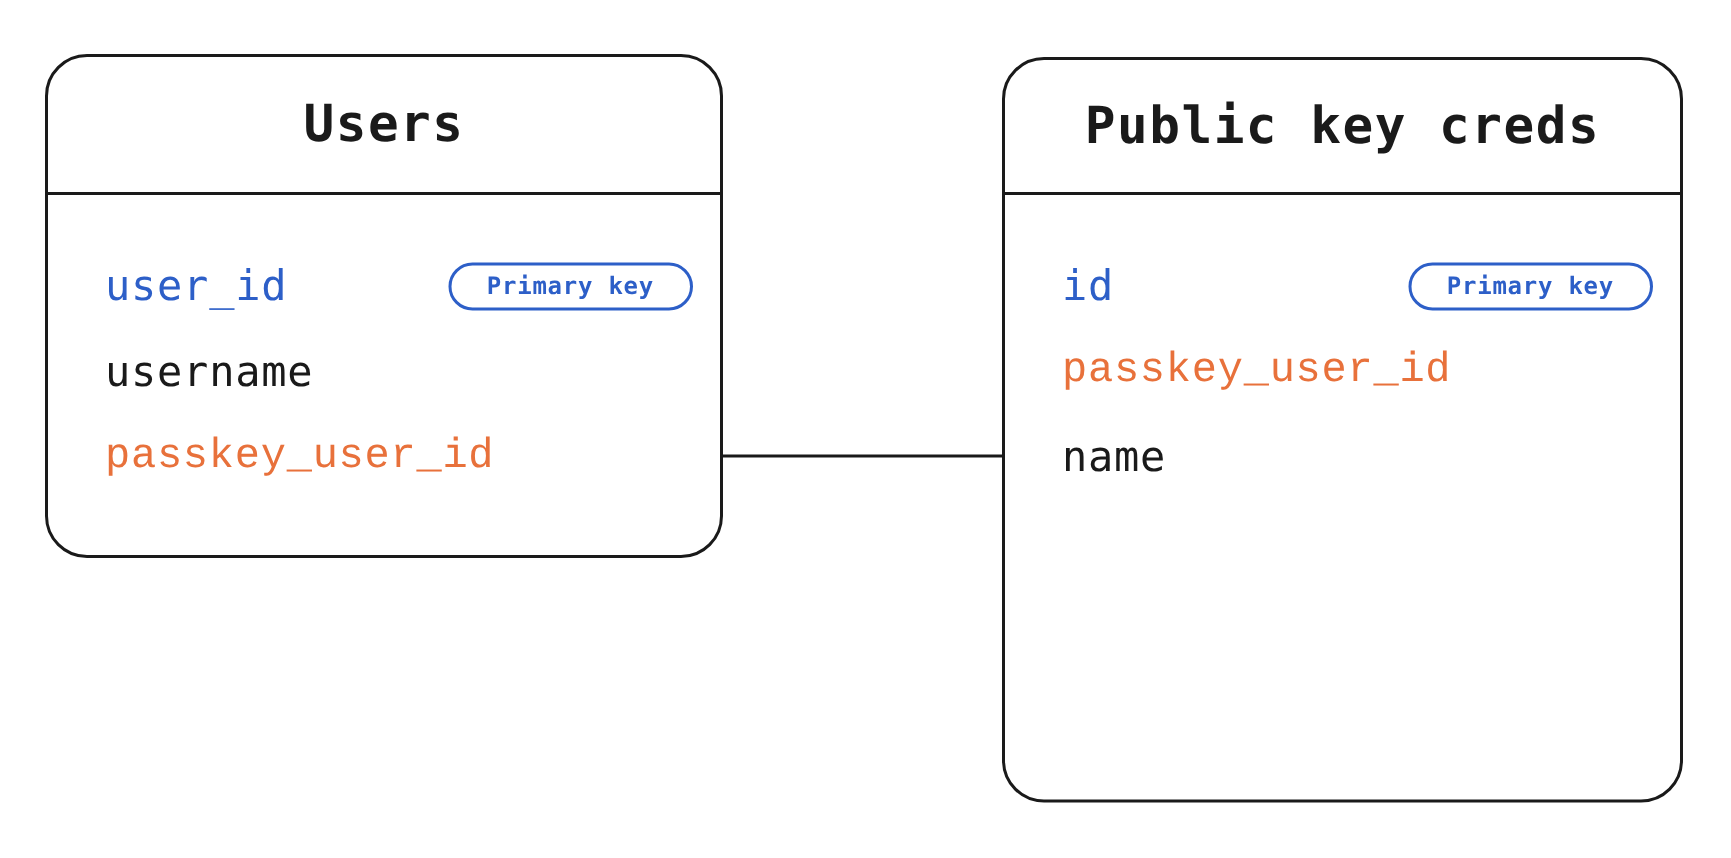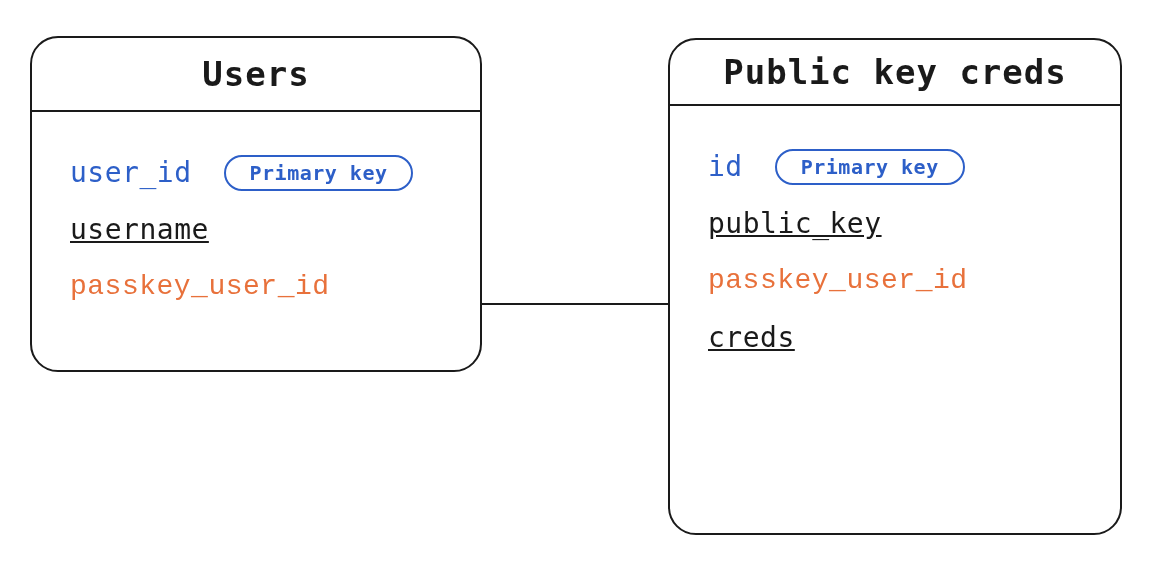--- a/index.html
+++ b/index.html
@@ -23,42 +23,43 @@
   .table-box.creds  { left: 668px; top: 38px; width: 454px; height: 497px; }
   .table-header {
     display: flex;
     align-items: center;
     justify-content: center;
     border-bottom: 2px solid var(--ink, #1a1a1a);
     font-weight: bold;
     font-size: 34px;
     letter-spacing: 1px;
   }
-  .users .table-header { height: 74px; }
-  .creds .table-header { height: 66px; text-align: center; }
+  .users .table-header { height: 92px; }
+  .creds .table-header { height: 90px; text-align: center; }
   .table-fields { padding: 32px 18px 0 38px; }
   .field-row {
     height: 57px;
     display: flex;
     align-items: center;
     gap: 32px;
     white-space: nowrap;
+    justify-content: space-between;
   }
   .field-name { font-size: 28px; letter-spacing: 0.5px; }
   .field-name.blue   { color: var(--blue, #2d5fc8); }
   .field-name.orange { color: var(--orange, #e8713b); font-family: Liberation Mono, monospace; }
-  .field-name.black  { color: var(--ink, #1a1a1a); text-decoration: underline; }
+  .field-name.black  { color: var(--ink, #1a1a1a); }
   .pk-badge {
     display: inline-flex;
     align-items: center;
     justify-content: center;
     color: var(--blue, #2d5fc8);
     border: 2px solid var(--blue, #2d5fc8);
     border-radius: 999px;
-    font-size: 20px;
+    font-size: 16px;
     font-weight: bold;
     letter-spacing: 0.5px;
     padding: 6px 24px;
     line-height: 1;
   }
   .relation-line {
     position: absolute;
     left: 481px;
     top: 303px;
     width: 188px;
@@ -90,24 +91,21 @@
   </div>
 
   <div class="table-box creds">
     <div class="table-header">Public key creds</div>
     <div class="table-fields">
       <div class="field-row">
         <span class="field-name blue">id</span>
         <span class="pk-badge">Primary key</span>
       </div>
       <div class="field-row">
-        <span class="field-name black">public_key</span>
-      </div>
-      <div class="field-row">
         <span class="field-name orange">passkey_user_id</span>
       </div>
       <div class="field-row">
-        <span class="field-name black">creds</span>
+        <span class="field-name black">name</span>
       </div>
     </div>
   </div>
 
 </div>
 
 </body></html>

